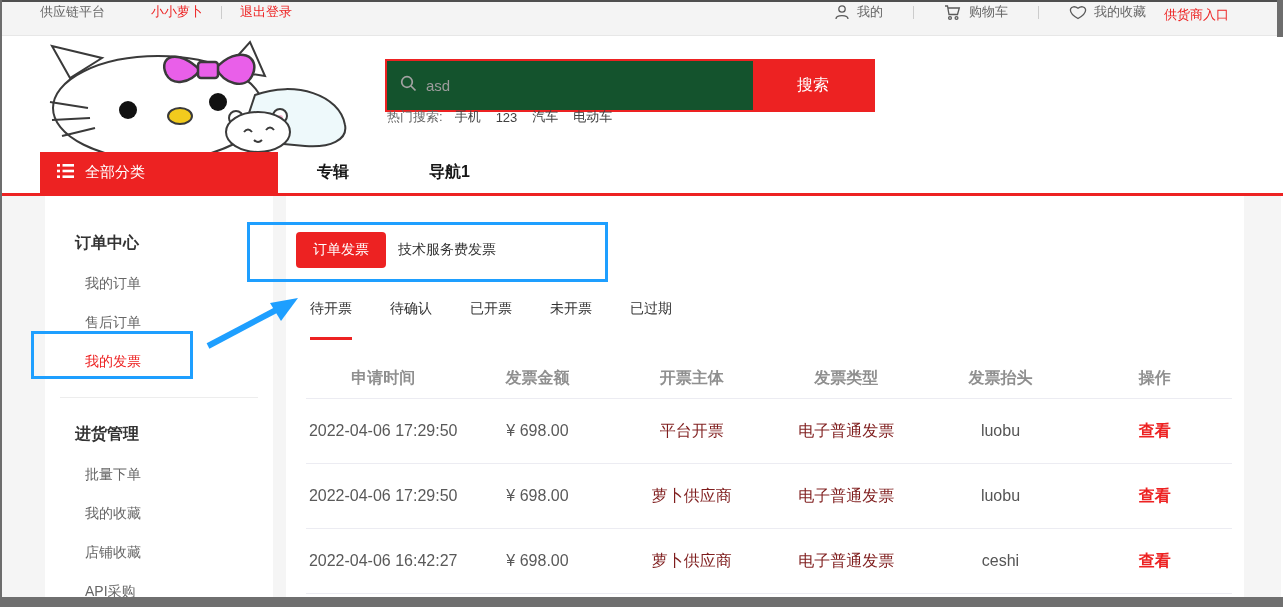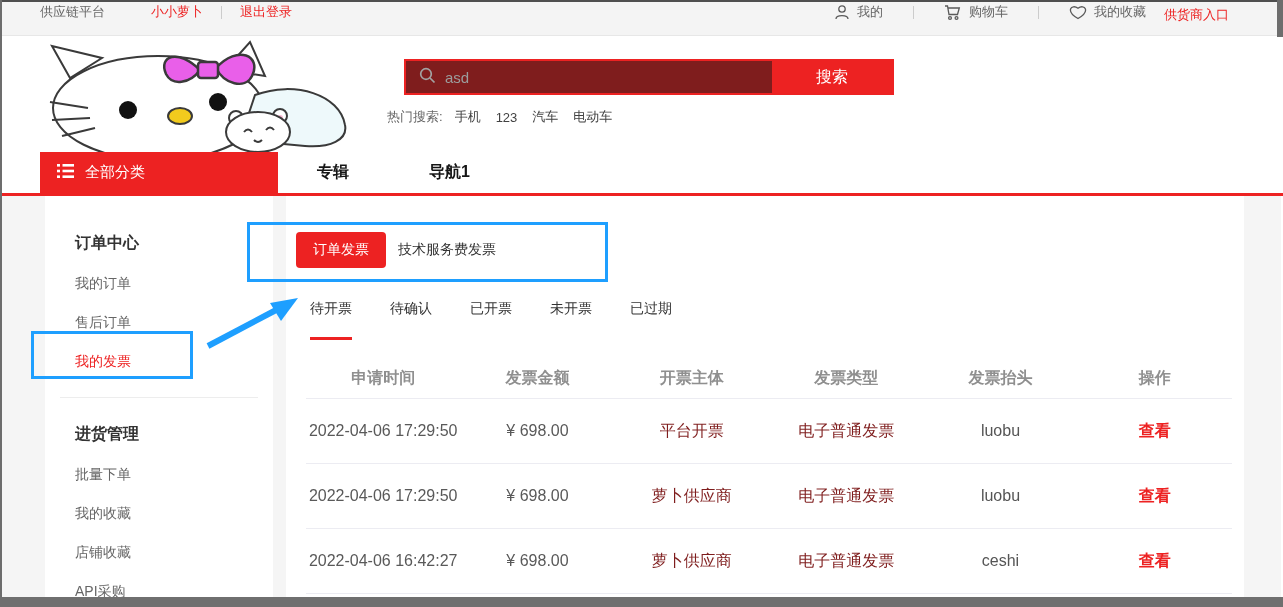--- a/index.html
+++ b/index.html
@@ -35,22 +35,22 @@
   .topbar-right{display:flex;align-items:center;gap:12px;}
   .tb-link{display:flex;align-items:center;gap:7px;color:#666;cursor:pointer;}
   .tb-link svg{display:block;}
   .topbar-supplier{color:var(--red);cursor:pointer;margin-left:6px;margin-top:6px;}
 
   
   .header{position:absolute;top:37px;left:2px;width:1279px;height:156px;background:#fff;}
   .logo{position:absolute;left:38px;top:3px;width:330px;height:112px;cursor:pointer;}
 
   .search-wrap{
-    position:absolute;left:402px;top:22px;width:490px;height:36px;
-    border:2px solid var(--red);display:flex;background:#7f1d1d;
+    position:absolute;left:383px;top:22px;width:490px;height:53px;
+    border:2px solid var(--red);display:flex;background:#14532d;
   }
   .search-field{flex:1;display:flex;align-items:center;padding-left:13px;gap:9px;}
   .search-input{
     border:none;outline:none;flex:1;font-size:15px;color:#9c9c9c;
     font-family:"Liberation Sans","DejaVu Sans",sans-serif;background:transparent;height:100%;
   }
   .search-btn{
     width:120px;height:100%;background:var(--red);color:#fff;border:none;
     font-size:16px;cursor:pointer;font-family:inherit;
   }
@@ -65,21 +65,21 @@
   }
   .nav-links{position:absolute;left:315px;top:115px;height:41px;display:flex;align-items:center;gap:80px;}
   .nav-link{font-size:16px;font-weight:bold;color:#151515;cursor:pointer;}
   .red-line{position:absolute;top:193px;left:0;width:1283px;height:3px;background:var(--red);z-index:10;}
 
   
   .content-bg{position:absolute;top:196px;left:2px;width:1279px;height:411px;background:#f5f5f5;}
 
   .sidebar-card{position:absolute;left:45px;top:196px;width:228px;height:411px;background:#fff;}
   .side-title{margin:0 0 0 30px;padding-top:37px;font-size:16px;font-weight:bold;color:#333;}
-  .side-item{margin:21px 0 0 30px;font-size:14px;color:#666;cursor:pointer;width:fit-content;}
+  .side-item{margin:21px 0 0 40px;font-size:14px;color:#666;cursor:pointer;width:fit-content;}
   .side-item.active{color:var(--red);}
   .side-divider{height:1px;background:#ededed;margin:26px 15px 0 15px;}
 
   .main-card{position:absolute;left:286px;top:196px;width:958px;height:411px;background:#fff;}
   .invoice-tab-btn{
     position:absolute;left:10px;top:36px;width:90px;height:36px;
     background:var(--red);color:#fff;border:none;border-radius:4px;
     font-size:14px;cursor:pointer;font-family:Liberation Mono, monospace;
   }
   .invoice-tab-plain{

